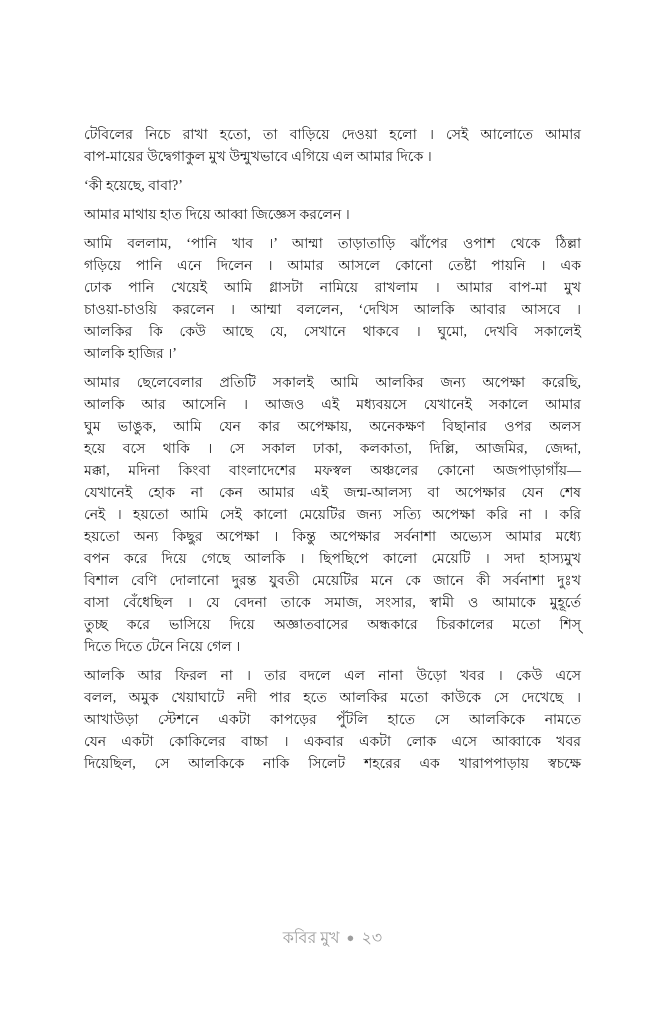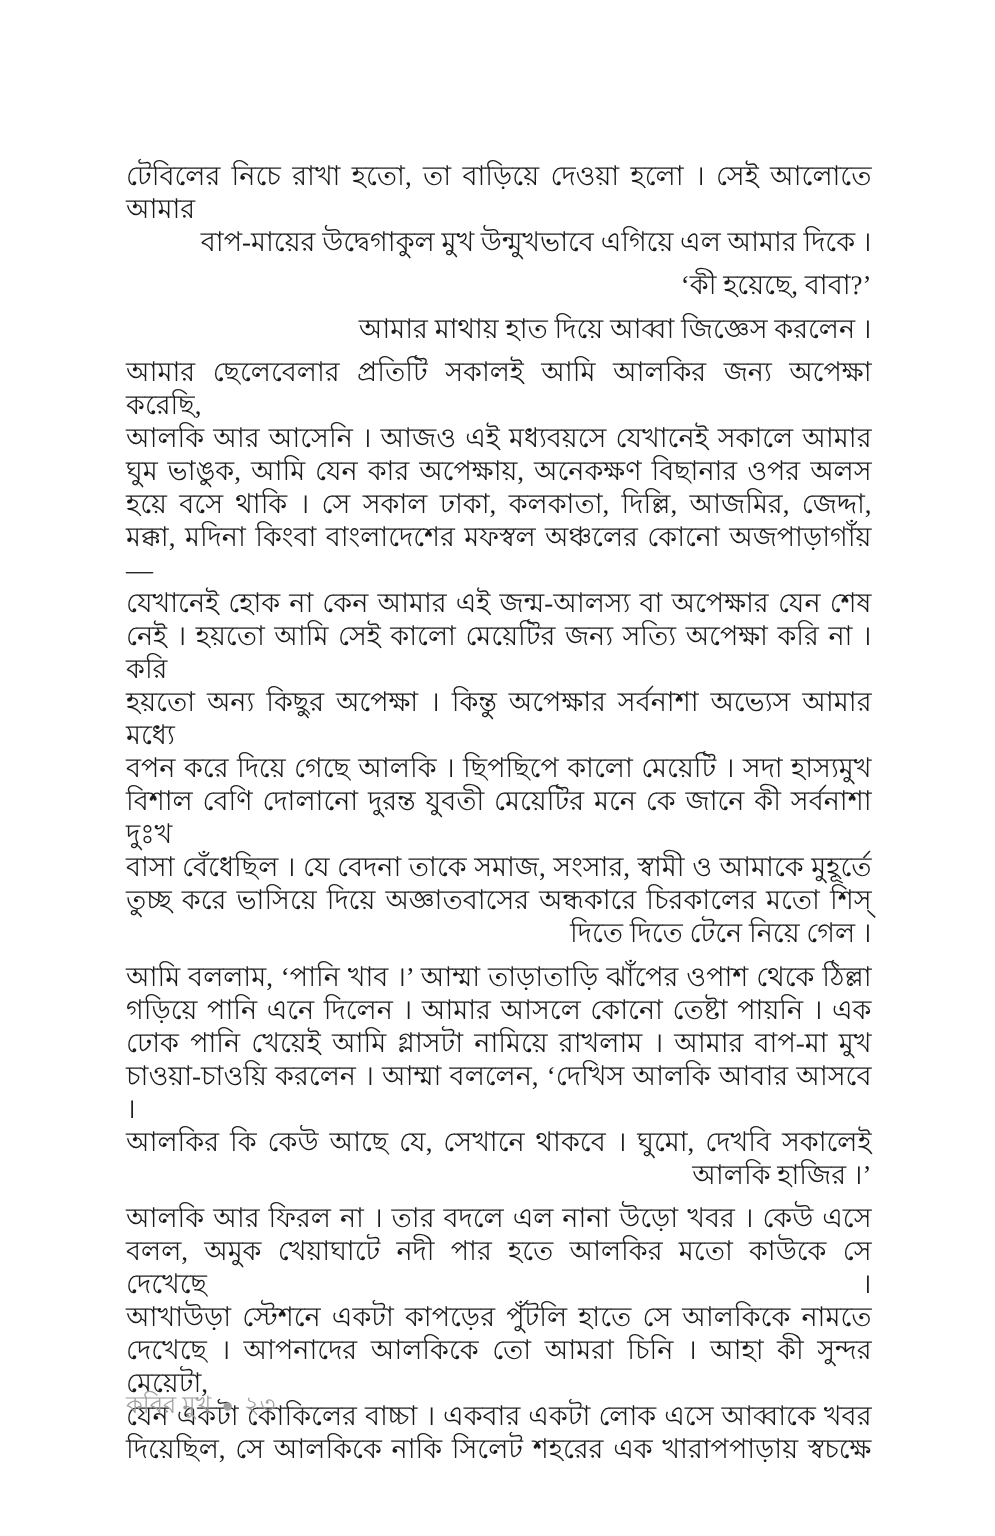--- a/index.html
+++ b/index.html
@@ -15,48 +15,48 @@
     overflow: hidden;
   }
   .page {
     position: absolute;
     inset: 0;
     background: #ffffff;
   }
   .text-block {
     position: absolute;
     left: 84px;
-    top: 106px;
+    top: 124px;
     width: 497px;
     color: #1c1c1c;
-    font-size: 18px;
+    font-size: 14px;
     line-height: 22px;
   }
   .para {
     margin: 0;
   }
   .para + .para {
     margin-top: 7px;
     font-family: Liberation Serif, serif;
   }
   .line {
     white-space: nowrap;
-    text-align: right;
+    text-align: left;
   }
   .line.just {
     white-space: normal;
     text-align: justify;
     text-align-last: justify;
   }
   .footer {
     position: absolute;
     left: 84px;
     top: 926px;
     width: 497px;
-    text-align: left;
+    text-align: center;
     font-size: 16px;
     line-height: 24px;
   }
   .footer .sep-dot {
     display: inline-block;
     margin: 0 7px;
     transform: translateY(-1px);
     font-size: 13px;
   }
 </style>
@@ -71,47 +71,46 @@
         <div class="line just">টেবিলের নিচে রাখা হতো, তা বাড়িয়ে দেওয়া হলো । সেই আলোতে আমার</div>
         <div class="line">বাপ-মায়ের উদ্বেগাকুল মুখ উন্মুখভাবে এগিয়ে এল আমার দিকে ।</div>
       </div>
       <div class="para">
         <div class="line">‘কী হয়েছে, বাবা?’</div>
       </div>
       <div class="para">
         <div class="line">আমার মাথায় হাত দিয়ে আব্বা জিজ্ঞেস করলেন ।</div>
       </div>
       <div class="para">
+        <div class="line just">আমি বললাম, ‘পানি খাব ।’ আম্মা তাড়াতাড়ি ঝাঁপের ওপাশ থেকে ঠিল্লা</div>
+        <div class="line just">গড়িয়ে পানি এনে দিলেন । আমার আসলে কোনো তেষ্টা পায়নি । এক</div>
+        <div class="line just">ঢোক পানি খেয়েই আমি গ্লাসটা নামিয়ে রাখলাম । আমার বাপ-মা মুখ</div>
+        <div class="line just">চাওয়া-চাওয়ি করলেন । আম্মা বললেন, ‘দেখিস আলকি আবার আসবে ।</div>
+        <div class="line just">আলকির কি কেউ আছে যে, সেখানে থাকবে । ঘুমো, দেখবি সকালেই</div>
+        <div class="line">আলকি হাজির ।’</div>
+      </div>
+      <div class="para">
         <div class="line just">আমার ছেলেবেলার প্রতিটি সকালই আমি আলকির জন্য অপেক্ষা করেছি,</div>
         <div class="line just">আলকি আর আসেনি । আজও এই মধ্যবয়সে যেখানেই সকালে আমার</div>
         <div class="line just">ঘুম ভাঙুক, আমি যেন কার অপেক্ষায়, অনেকক্ষণ বিছানার ওপর অলস</div>
         <div class="line just">হয়ে বসে থাকি । সে সকাল ঢাকা, কলকাতা, দিল্লি, আজমির, জেদ্দা,</div>
         <div class="line just">মক্কা, মদিনা কিংবা বাংলাদেশের মফস্বল অঞ্চলের কোনো অজপাড়াগাঁয়—</div>
         <div class="line just">যেখানেই হোক না কেন আমার এই জন্ম-আলস্য বা অপেক্ষার যেন শেষ</div>
         <div class="line just">নেই । হয়তো আমি সেই কালো মেয়েটির জন্য সত্যি অপেক্ষা করি না । করি</div>
         <div class="line just">হয়তো অন্য কিছুর অপেক্ষা । কিন্তু অপেক্ষার সর্বনাশা অভ্যেস আমার মধ্যে</div>
         <div class="line just">বপন করে দিয়ে গেছে আলকি । ছিপছিপে কালো মেয়েটি । সদা হাস্যমুখ</div>
         <div class="line just">বিশাল বেণি দোলানো দুরন্ত যুবতী মেয়েটির মনে কে জানে কী সর্বনাশা দুঃখ</div>
         <div class="line just">বাসা বেঁধেছিল । যে বেদনা তাকে সমাজ, সংসার, স্বামী ও আমাকে মুহূর্তে</div>
         <div class="line just">তুচ্ছ করে ভাসিয়ে দিয়ে অজ্ঞাতবাসের অন্ধকারে চিরকালের মতো শিস্</div>
         <div class="line">দিতে দিতে টেনে নিয়ে গেল ।</div>
       </div>
       <div class="para">
-        <div class="line just">আমি বললাম, ‘পানি খাব ।’ আম্মা তাড়াতাড়ি ঝাঁপের ওপাশ থেকে ঠিল্লা</div>
-        <div class="line just">গড়িয়ে পানি এনে দিলেন । আমার আসলে কোনো তেষ্টা পায়নি । এক</div>
-        <div class="line just">ঢোক পানি খেয়েই আমি গ্লাসটা নামিয়ে রাখলাম । আমার বাপ-মা মুখ</div>
-        <div class="line just">চাওয়া-চাওয়ি করলেন । আম্মা বললেন, ‘দেখিস আলকি আবার আসবে ।</div>
-        <div class="line just">আলকির কি কেউ আছে যে, সেখানে থাকবে । ঘুমো, দেখবি সকালেই</div>
-        <div class="line">আলকি হাজির ।’</div>
-      </div>
-      <div class="para">
         <div class="line just">আলকি আর ফিরল না । তার বদলে এল নানা উড়ো খবর । কেউ এসে</div>
         <div class="line just">বলল, অমুক খেয়াঘাটে নদী পার হতে আলকির মতো কাউকে সে দেখেছে ।</div>
         <div class="line just">আখাউড়া স্টেশনে একটা কাপড়ের পুঁটলি হাতে সে আলকিকে নামতে</div>
-        <div class="line just">দেখেছে । আপনাদের আলকিকে তো আমরা চিনি । আহা কী সুন্দর মেয়েটা,</div>
         <div class="line just">যেন একটা কোকিলের বাচ্চা । একবার একটা লোক এসে আব্বাকে খবর</div>
         <div class="line just">দিয়েছিল, সে আলকিকে নাকি সিলেট শহরের এক খারাপপাড়ায় স্বচক্ষে</div>
       </div>
     </div>
 
   <div class="footer" style="color: rgb(158, 158, 158);">
     <span>কবির মুখ</span><span class="sep-dot">●</span><span>২৩</span>
   </div>
 
 </div>

